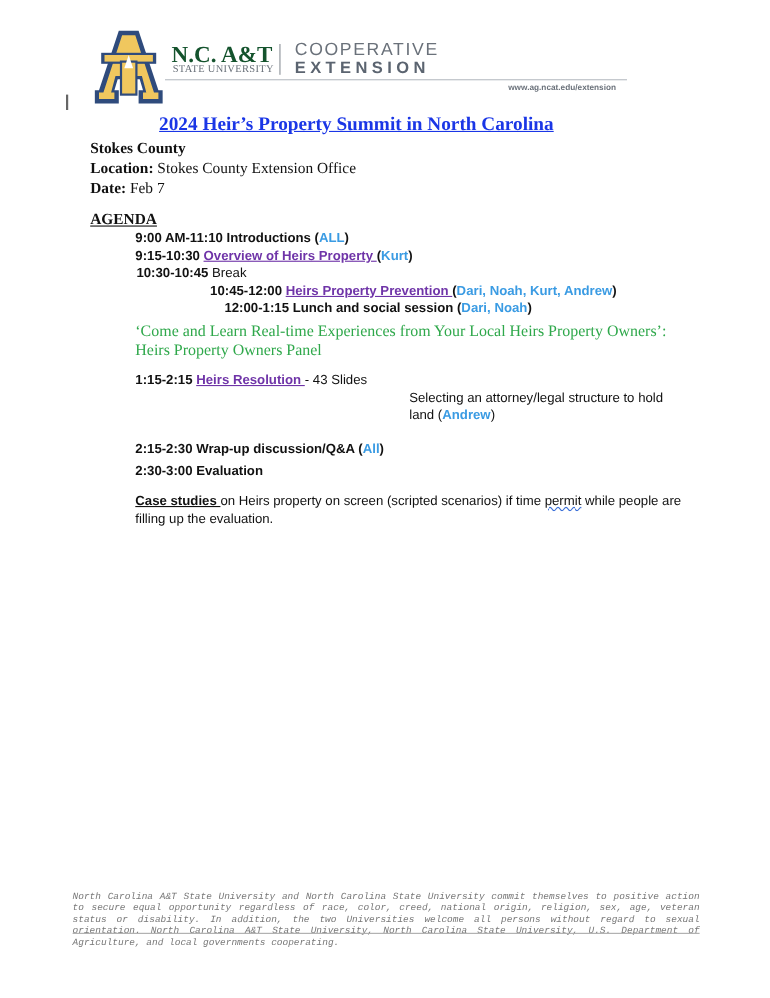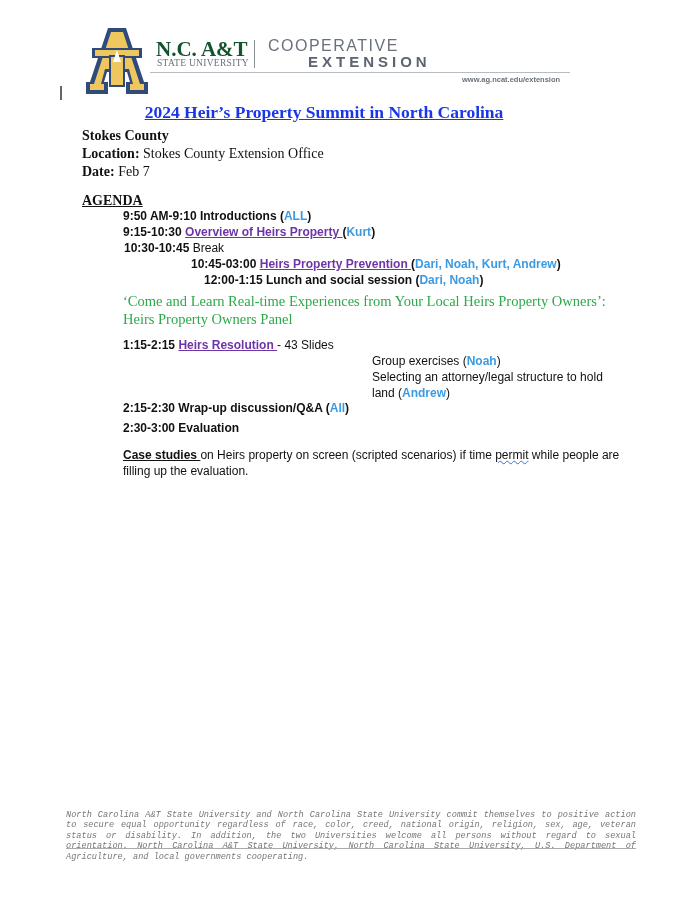--- a/index.html
+++ b/index.html
@@ -4,21 +4,21 @@
 <style>
   html, body { margin: 0; padding: 0; background: #ffffff; }
   body { width: 700px; height: 907px; position: relative; overflow: hidden; font-family: "Liberation Serif", serif; color: #000; }
   .abs { position: absolute; }
   .cursor { left: 60px; top: 86px; width: 2px; height: 14px; background: #666; }
   .logo { left: 86px; top: 26px; width: 62px; height: 70px; }
   .brand-nc { left: 156px; top: 37px; font-family: "Liberation Serif", serif; font-weight: bold; font-size: 21px; color: #14532d; letter-spacing: 0px; }
   .brand-state { left: 157px; top: 58px; font-family: "Liberation Serif", serif; font-size: 9.5px; color: #6a717a; letter-spacing: 0.3px; }
   .brand-sep { left: 254px; top: 40px; width: 1px; height: 28px; background: #8a9097; }
   .brand-coop { left: 268px; top: 37px; font-family: "Liberation Sans", sans-serif; font-size: 16px; color: #6a717a; letter-spacing: 1.5px; }
-  .brand-ext { left: 268px; top: 53px; font-family: "Liberation Sans", sans-serif; font-weight: bold; font-size: 15px; color: #5b6470; letter-spacing: 4px; margin-left: 40px; }
+  .brand-ext { left: 268px; top: 53px; font-family: "Liberation Sans", sans-serif; font-weight: bold; font-size: 15px; color: #5b6470; letter-spacing: 4px; }
   .brand-rule { left: 150px; top: 72px; width: 420px; height: 1px; background: #b7bcc2; }
   .brand-url { left: 462px; top: 75px; font-family: "Liberation Sans", sans-serif; font-size: 7.5px; color: #6a717a; font-weight: bold; }
   .title { left: 0; width: 648px; top: 102px; text-align: center; font-family: "Liberation Serif", serif; font-weight: bold; font-size: 17.5px; color: #1a36e6; text-decoration: underline; }
   .serif-line { font-family: "Liberation Serif", serif; font-size: 14px; color: #111; }
   .sans { font-family: "Liberation Sans", sans-serif; font-size: 12px; color: #111; }
   .b { font-weight: bold; }
   .purple { color: #6f34a8; text-decoration: underline; font-weight: bold; }
   .blue { color: #3a9be3; font-weight: bold; }
   .green { color: #2fa84b; font-family: "Liberation Serif", serif; font-size: 14.5px; line-height: 18px; }
   .agenda-h { text-decoration: underline; font-weight: bold; font-size: 14px; }
@@ -55,43 +55,42 @@
 <div class="abs serif-line" style="left:82px; top:146px;">
   <span class="b">Location:</span><span> Stokes County Extension Office</span>
 </div>
 <div class="abs serif-line" style="left:82px; top:164px;">
   <span class="b">Date:</span><span> Feb 7</span>
 </div>
 
 <div class="abs serif-line agenda-h" style="left:82px; top:193px;">AGENDA</div>
 
 <div class="abs sans" style="left:123px; top:209px;">
-  <span class="b">9:50 AM-9:10 Introductions</span><span class="b"> (</span><span class="blue">ALL</span><span class="b">)</span>
+  <span class="b">9:00 AM-11:10 Introductions</span><span class="b"> (</span><span class="blue">ALL</span><span class="b">)</span>
 </div>
 <div class="abs sans" style="left:123px; top:225px;">
   <span class="b">9:15-10:30 </span><span class="purple">Overview of Heirs Property </span><span class="b">(</span><span class="blue">Kurt</span><span class="b">)</span>
 </div>
 <div class="abs sans" style="left:124px; top:241px;text-align:right;">
   <span class="b">10:30-10:45</span><span> Break</span>
 </div>
 <div class="abs sans" style="left:191px; top:257px;">
-  <span class="b">10:45-03:00 </span><span class="purple">Heirs Property Prevention </span><span class="b">(</span><span class="blue">Dari, Noah, Kurt,  Andrew</span><span class="b">)</span>
+  <span class="b">10:45-12:00 </span><span class="purple">Heirs Property Prevention </span><span class="b">(</span><span class="blue">Dari, Noah, Kurt,  Andrew</span><span class="b">)</span>
 </div>
 <div class="abs sans" style="left:204px; top:273px;">
   <span class="b">12:00-1:15 Lunch and social session</span><span class="b"> (</span><span class="blue">Dari, Noah</span><span class="b">)</span>
 </div>
 
 <div class="abs green" style="left:123px; top:292px; width:510px;">‘Come and Learn Real-time Experiences from Your Local Heirs Property Owners’: Heirs Property Owners Panel</div>
 
 <div class="abs sans" style="left:123px; top:338px;">
   <span class="b">1:15-2:15 </span><span class="purple">Heirs Resolution </span><span>- 43 Slides</span>
 </div>
 
 <div class="abs sans" style="left:372px; top:353px; width:250px; line-height:16px;">
-  <div><span>Group exercises (</span><span class="blue">Noah</span><span>)</span></div>
   <div><span> Selecting an attorney/legal structure to hold land (</span><span class="blue">Andrew</span><span>)</span></div>
 </div>
 
 <div class="abs sans" style="left:123px; top:401px;">
   <span class="b">2:15-2:30 Wrap-up discussion/Q&amp;A</span><span class="b"> (</span><span class="blue">All</span><span class="b">)</span>
 </div>
 <div class="abs sans b" style="left:123px; top:421px;">2:30-3:00 Evaluation</div>
 
 <div class="abs sans" style="left:123px; top:447px; width:500px; line-height:16px;">
   <span class="b ul">Case studies </span><span>on Heirs property on screen (scripted scenarios) if time </span><span class="squiggle">permit</span><span> while people are filling up the evaluation.</span>

